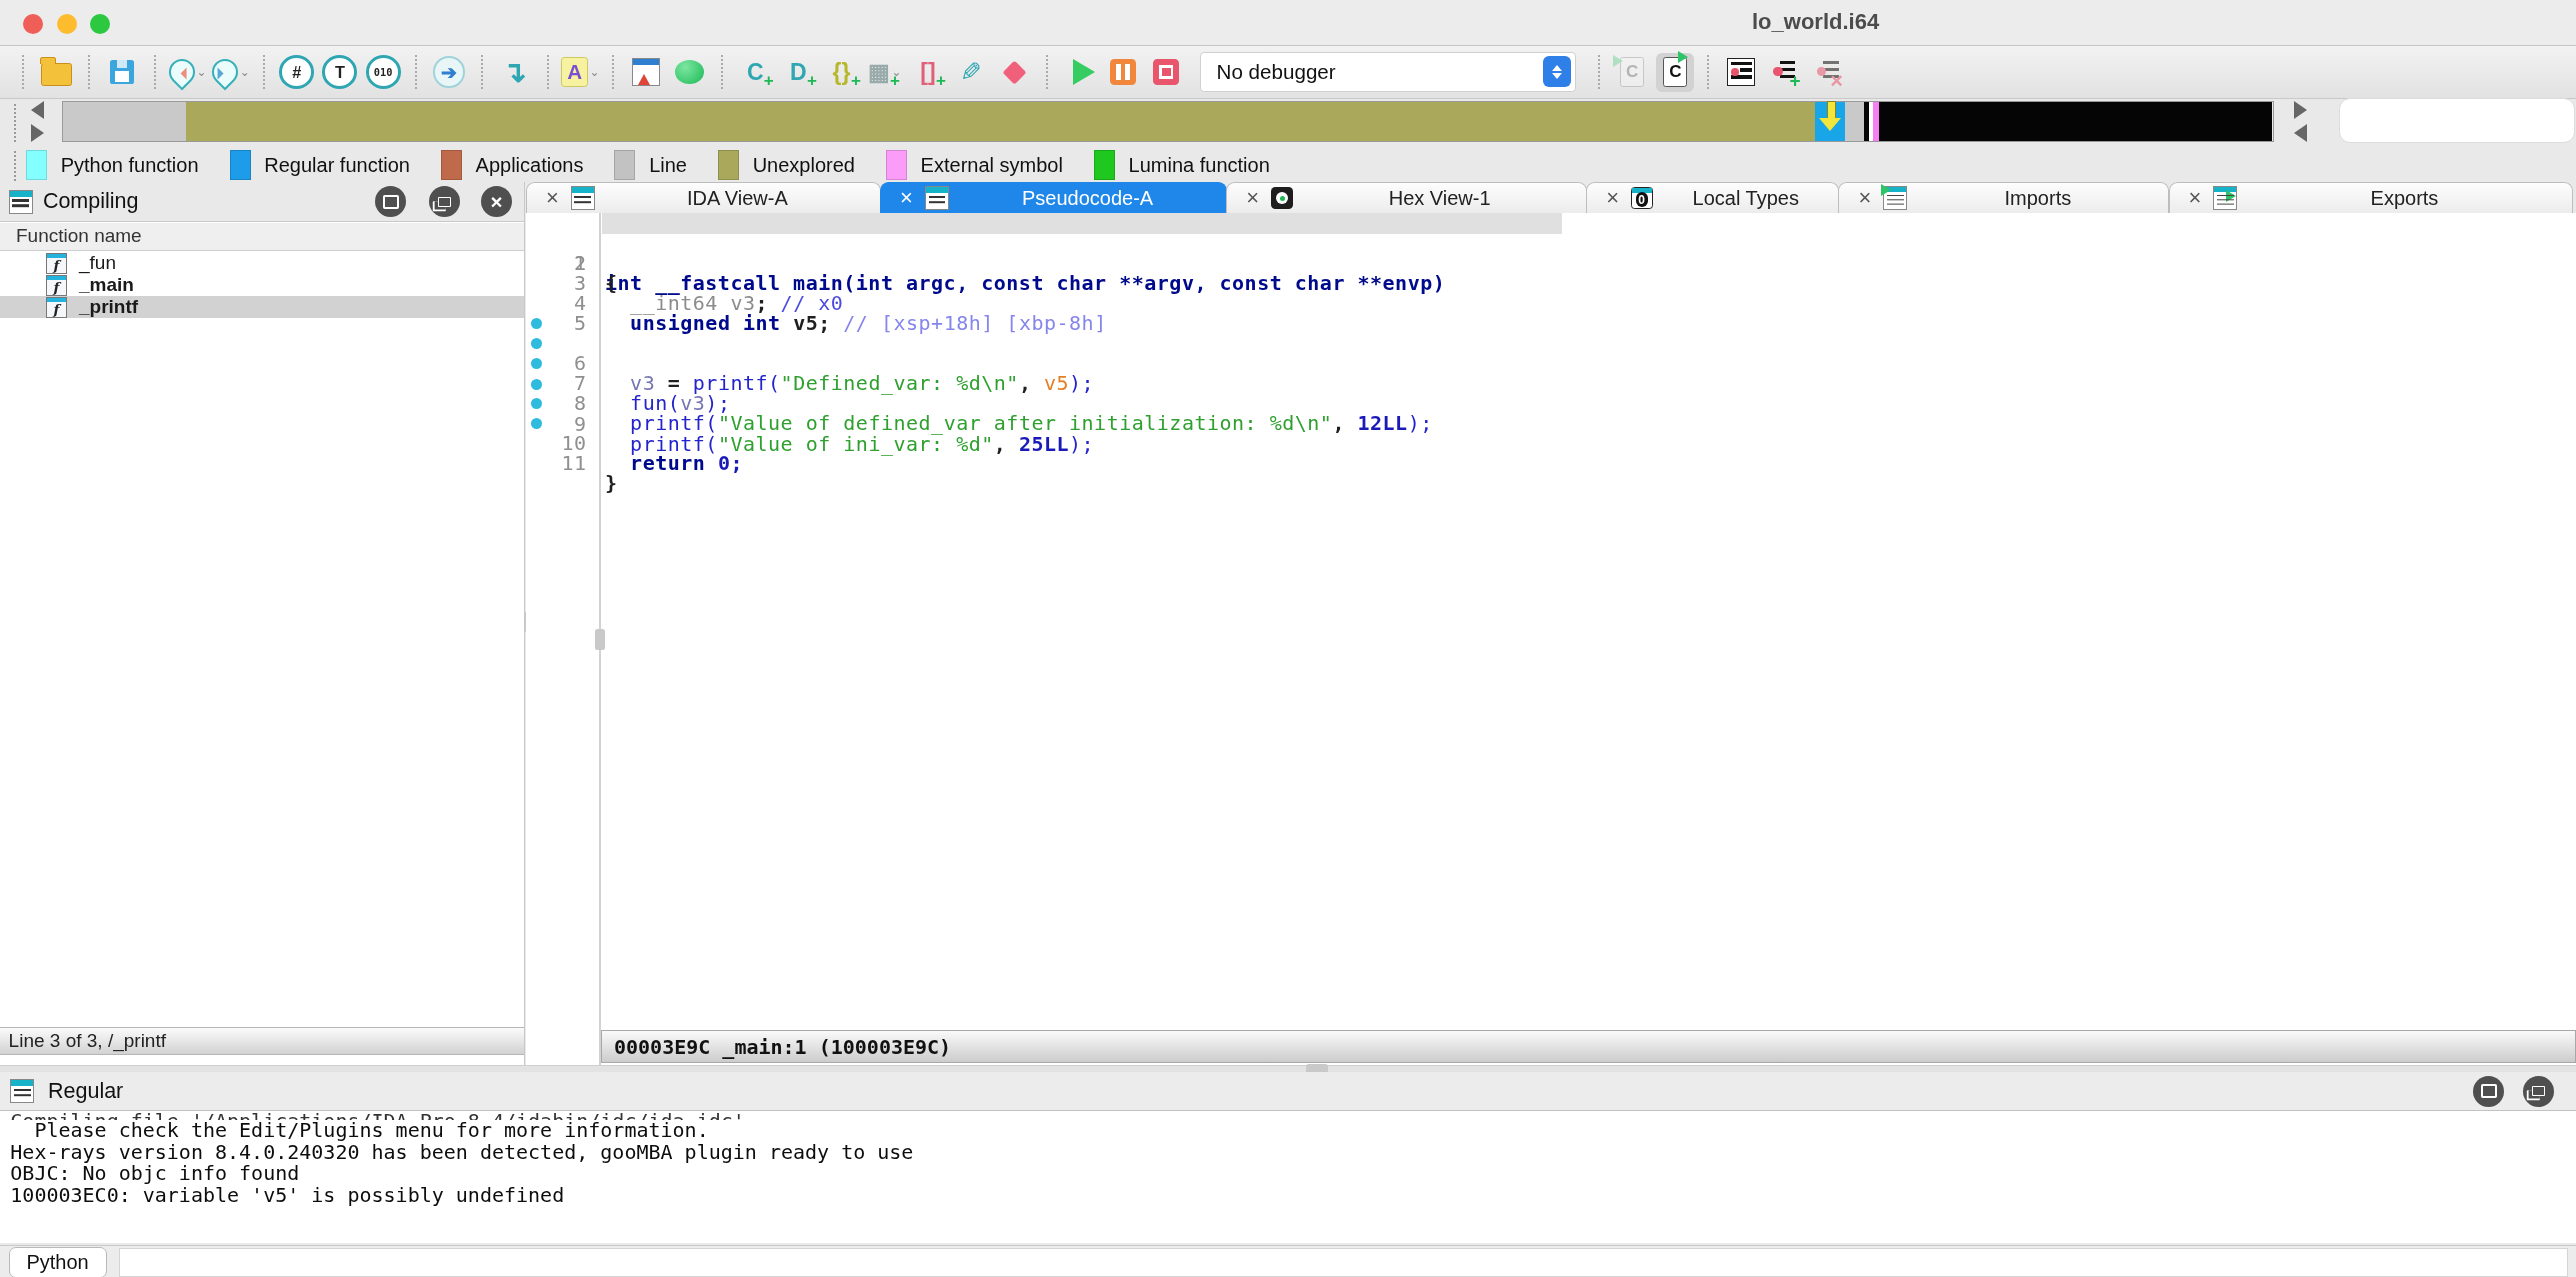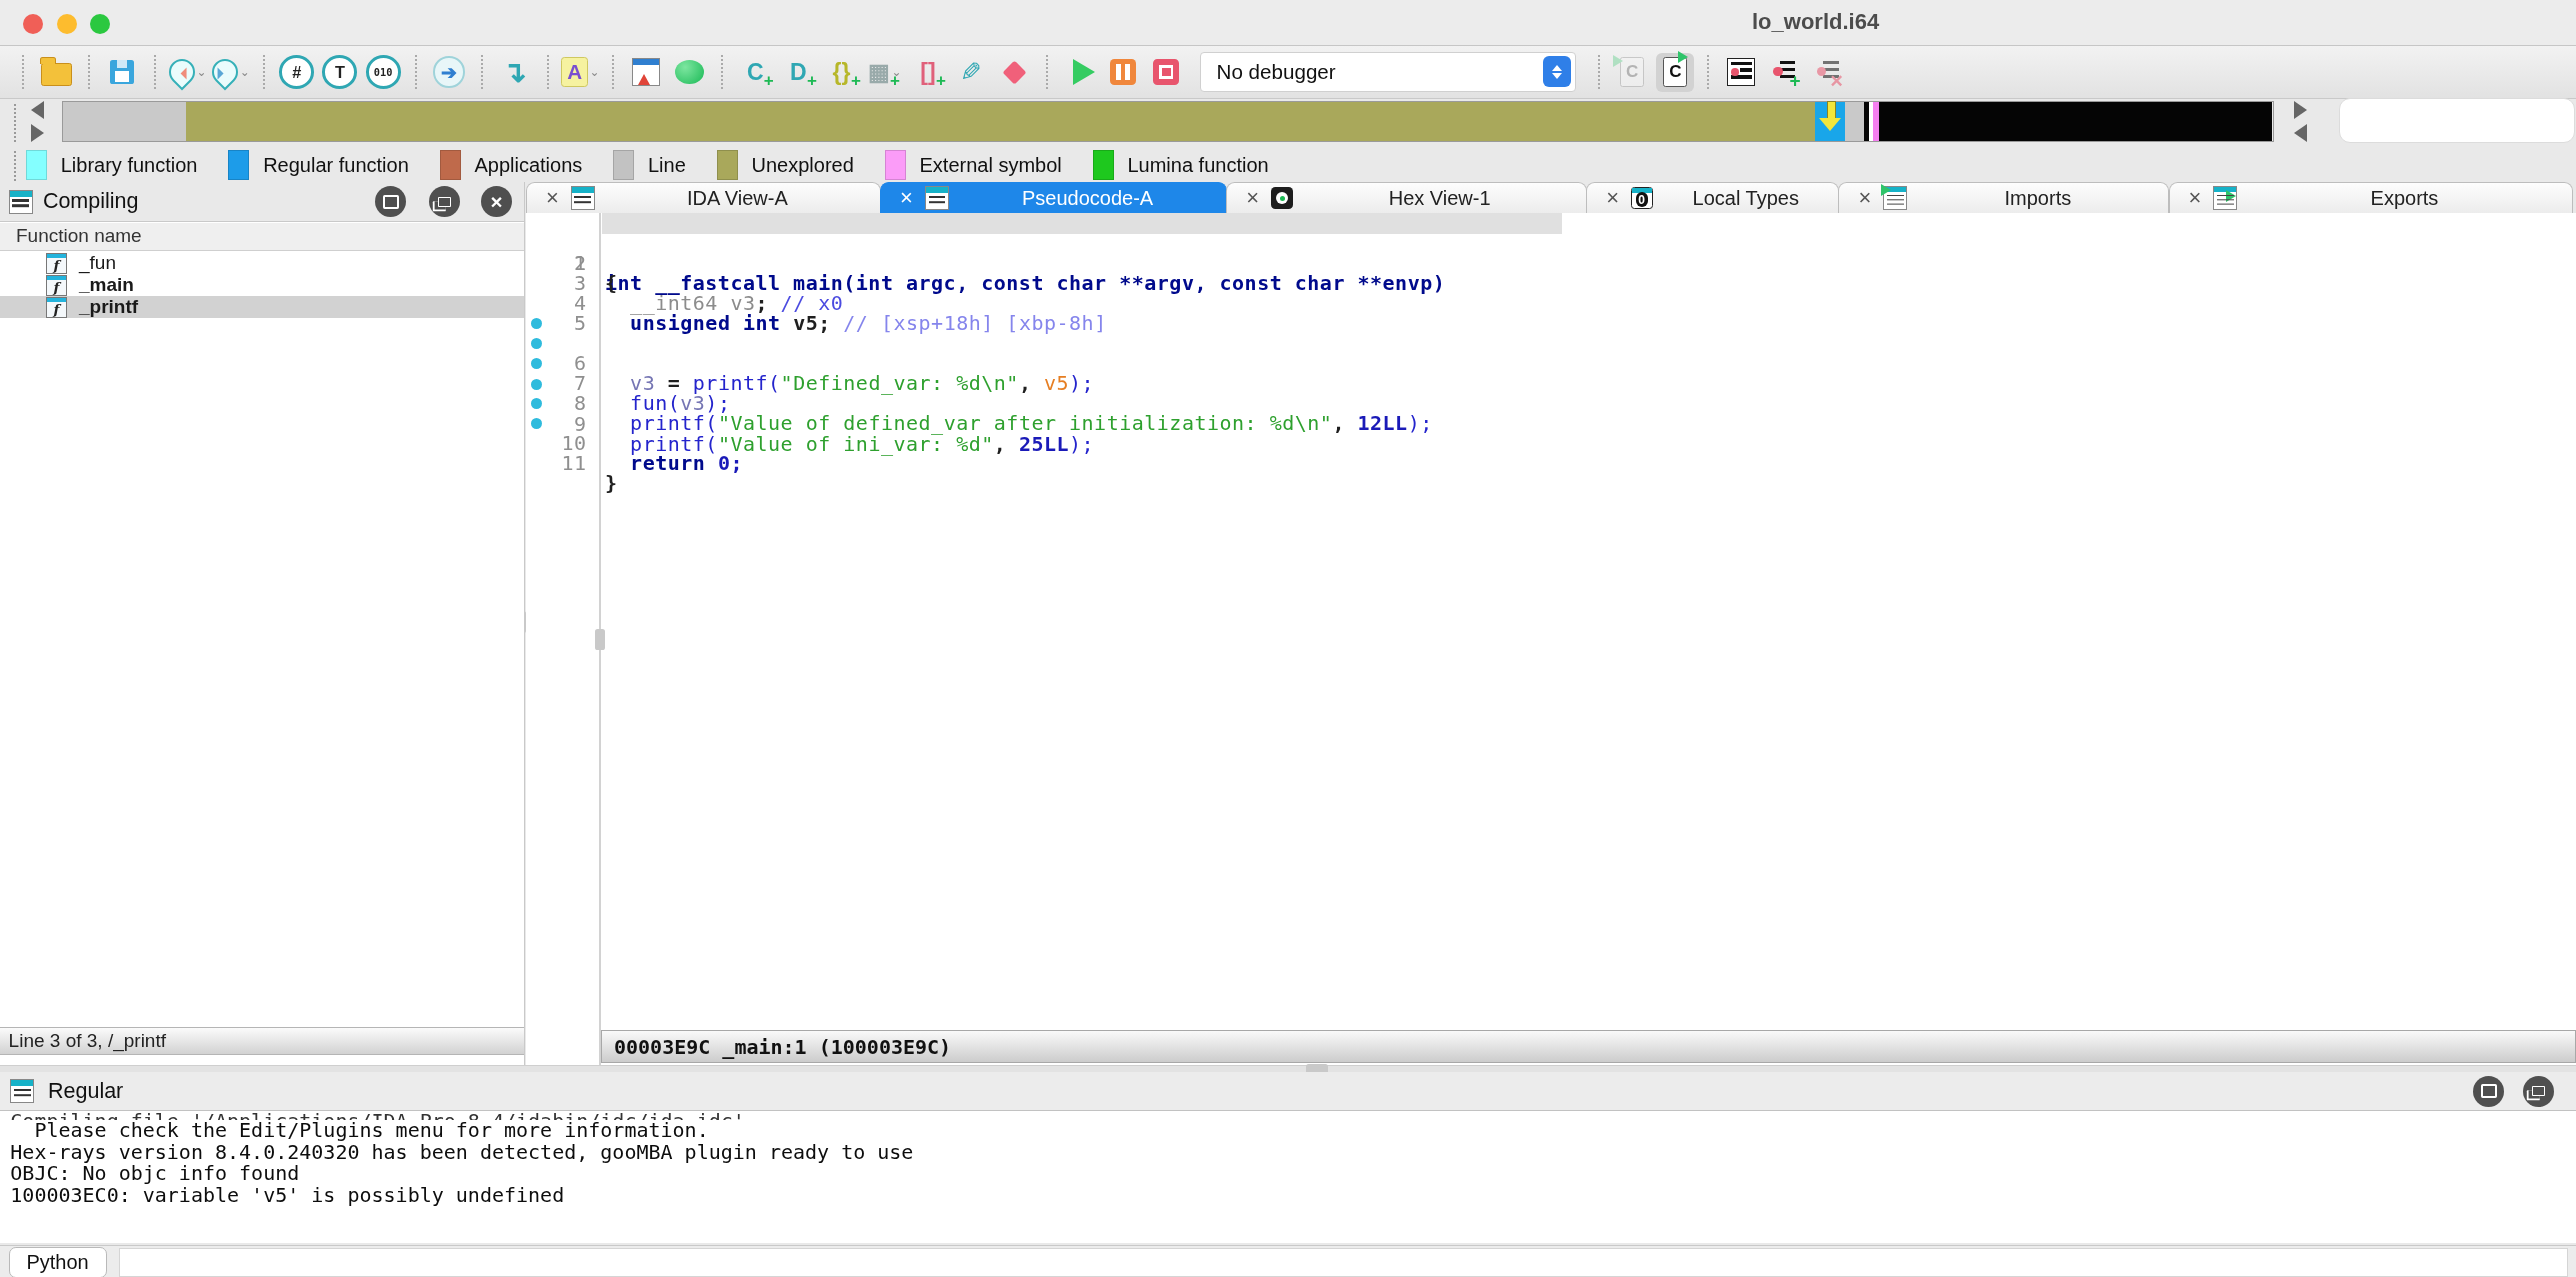--- a/index.html
+++ b/index.html
@@ -359,21 +359,21 @@
       <span class="arr right"></span>
       <span class="arr left"></span>
     </div>
     <div class="bandsearch"></div>
   </div>
 
   <div class="abs legend">
     <span class="handle-dots" style="left:13.7px;top:5.2px"></span>
     <span class="item">
         <span class="sw sw-library"></span>
-        <span class="lbl">Library function</span>
+        <span class="lbl">Python function</span>
       </span>
     <span class="item">
         <span class="sw sw-regular"></span>
         <span class="lbl">Regular function</span>
       </span>
     <span class="item">
         <span class="sw sw-instruction"></span>
         <span class="lbl">Applications</span>
       </span>
     <span class="item">

